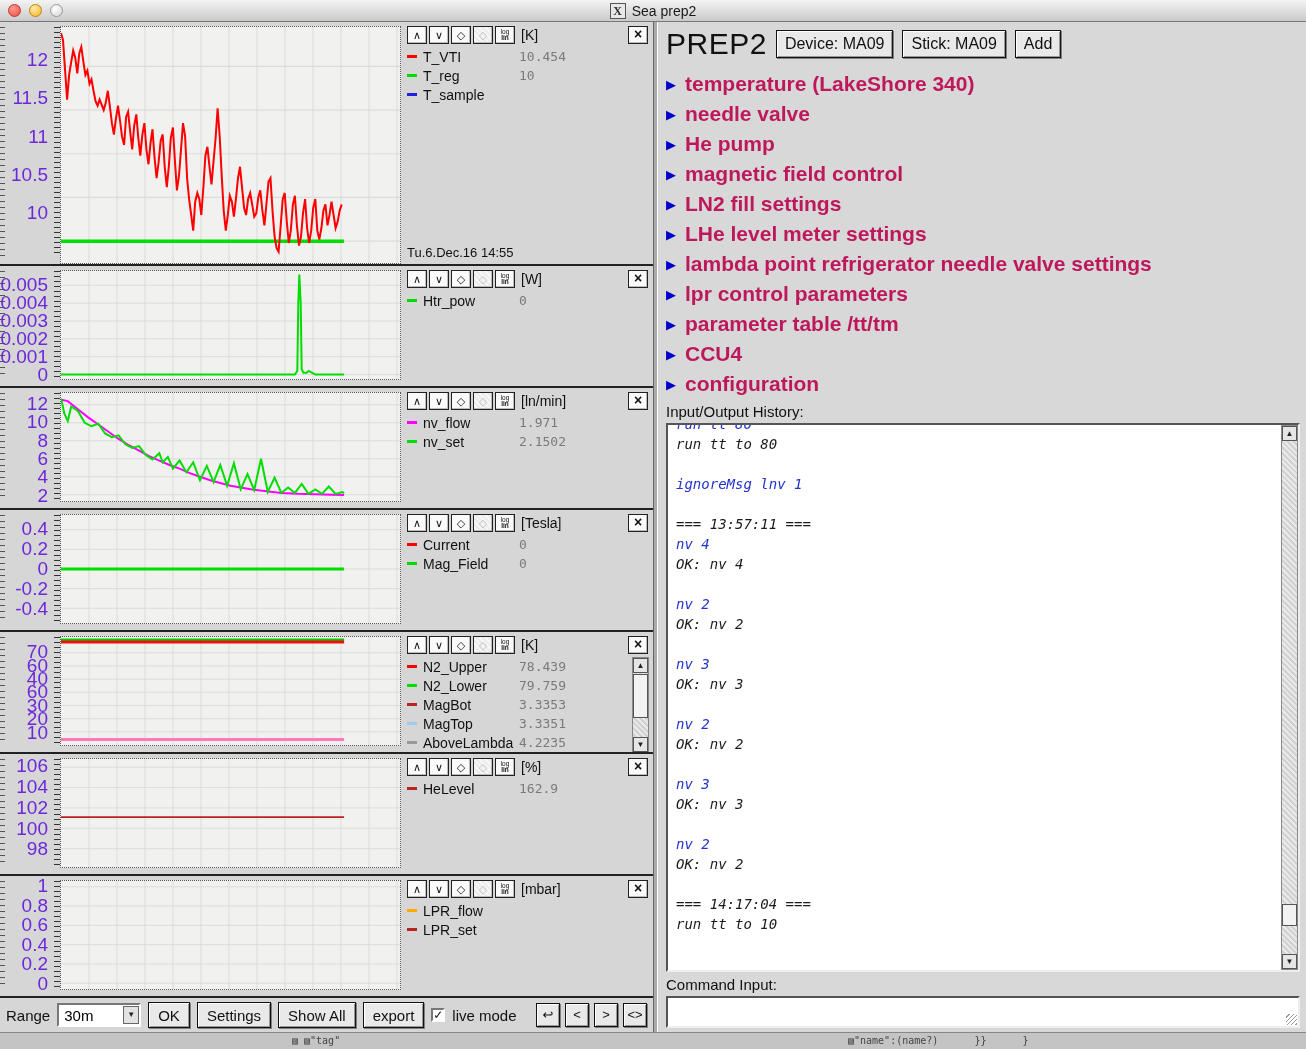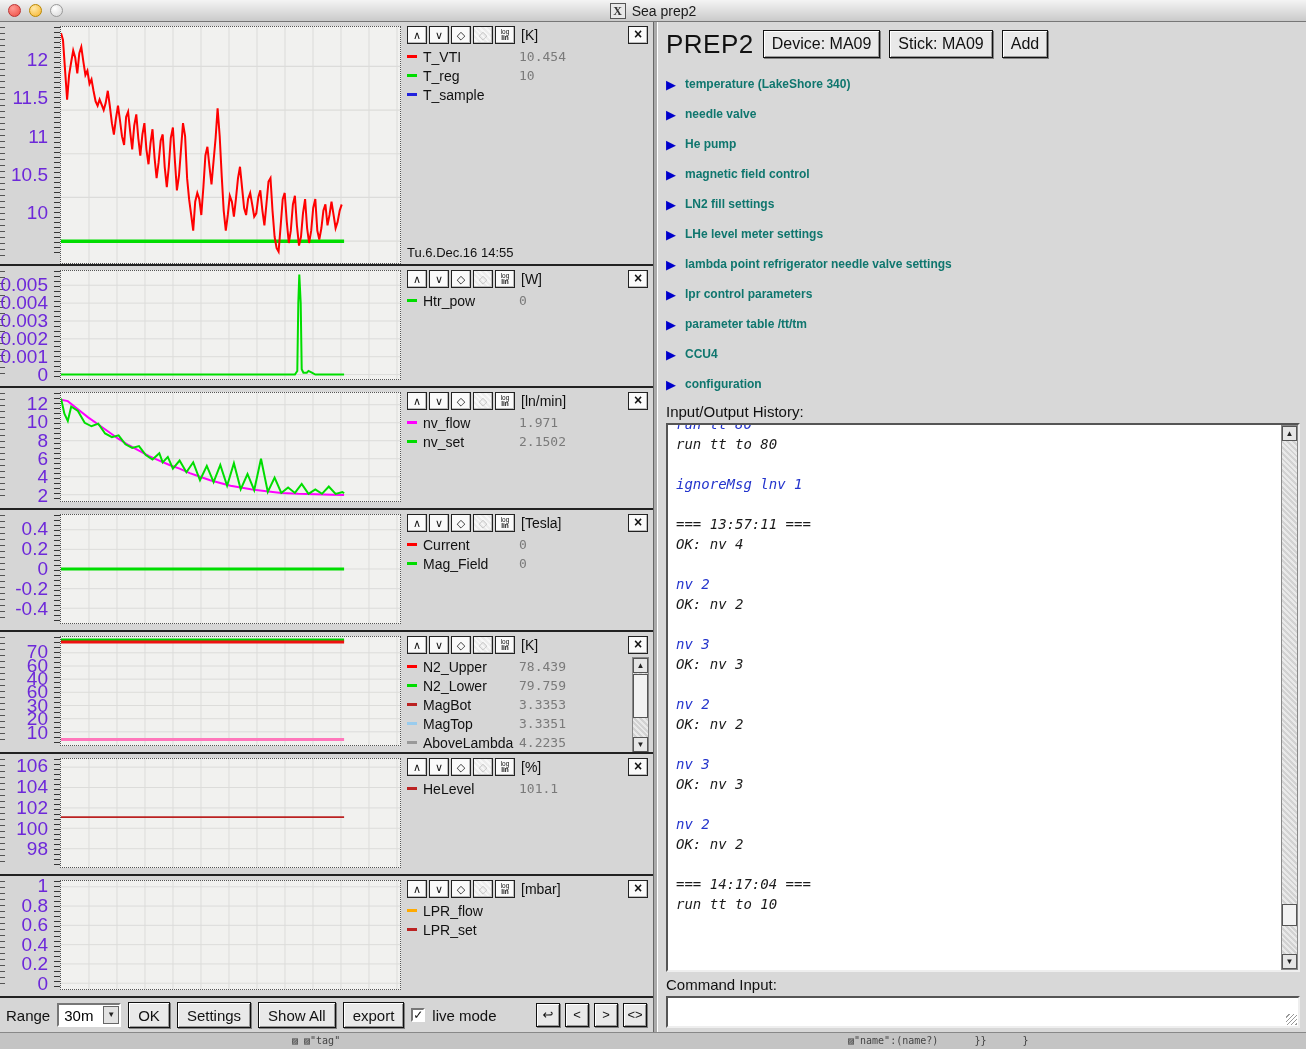--- a/index.html
+++ b/index.html
@@ -65,42 +65,42 @@
   .sbar { width:17px; flex:none; background:repeating-linear-gradient(45deg,#d2d2d2 0 2px,#e9e9e9 2px 4px);
           border:1px solid #888; display:flex; flex-direction:column; position:relative; }
   .sbar .sb-btn { height:15px; flex:none; background:#e6e6e6; border:1px solid #555; font-size:8px;
                   text-align:center; line-height:13px; color:#222; }
   .sb-thumb { position:absolute; left:0; right:0; background:#f2f2f2; border:1px solid #555; }
 
   
   .toolbar { height:36px; flex:none; border-top:2px solid #222; display:flex; align-items:center;
              gap:7px; padding:0 6px; background:#d6d6d6; font-size:15px; }
   .tb-label { color:#111; }
-  .combo { width:64px; height:24px; background:#fff; border:2px solid; border-color:#777 #fff #fff #777;
+  .combo { width:84px; height:24px; background:#fff; border:2px solid; border-color:#777 #fff #fff #777;
            display:flex; align-items:center; padding-left:5px; font-size:15px; }
   .combo-arrow { margin-left:auto; width:16px; height:18px; background:#e2e2e2; border:1px solid #666;
                  font-size:8px; text-align:center; line-height:16px; color:#222; }
   .btn { height:26px; padding:0 9px; background:#e9e9e9; border:1px solid #111; font-size:15px; color:#111;
          box-shadow:inset 1px 1px 0 #fff, inset -1px -1px 0 #999, 1px 1px 0 rgba(0,0,0,.4); }
   .chk { width:14px; height:14px; background:#fff; border:2px solid; border-color:#777 #fff #fff #777;
          font-size:12px; line-height:10px; text-align:center; color:#111; }
   .nav-group { margin-left:auto; display:flex; gap:5px; }
   .nav-btn { width:24px; height:24px; background:#e9e9e9; border:1px solid #111; font-size:13px; color:#111;
              box-shadow:inset 1px 1px 0 #fff, inset -1px -1px 0 #999, 1px 1px 0 rgba(0,0,0,.4);
              text-align:center; line-height:22px; }
 
   
   .prep-header { display:flex; align-items:center; gap:9px; height:38px; flex:none; }
-  .prep-title { font-size:26px; color:#111; letter-spacing:0.5px; }
+  .prep-title { font-size:30px; color:#111; letter-spacing:0.5px; }
   .hdr-btn { height:28px; padding:0 8px; background:#e9e9e9; border:1px solid #111; font-size:16px; color:#111;
              box-shadow:inset 1px 1px 0 #fff, inset -1px -1px 0 #999, 1px 1px 0 rgba(0,0,0,.4); }
   .sections { flex:none; padding-top:6px; }
   .section-row { display:flex; align-items:center; height:30px; gap:9px; }
   .tri { color:#0000cc; font-size:13px; line-height:13px; }
-  .section-label { font-size:12px; font-weight:bold; color:#0f766e; }
+  .section-label { font-size:21px; font-weight:bold; color:#be185d; }
   .io-label, .ci-label { font-size:15px; color:#111; height:22px; flex:none; padding-top:4px; }
   .term { flex:1; min-height:0; background:#fff; border:2px solid; border-color:#555 #eee #eee #555;
           display:flex; margin-top:2px; }
   .term-body { flex:1; overflow:hidden; padding:0 8px; font-family:"DejaVu Sans Mono", monospace;
                font-size:14px; line-height:20px; }
   .tline { white-space:pre;font-style:italic; }
   .tline.b { color:#2233cc; }
   .tline.k { color:#1a1a1a; }
   .tline.clip { margin-top:-11px; }
   .cmd-input { height:32px; flex:none; background:#fff; border:2px solid; border-color:#555 #eee #eee #555;
@@ -541,21 +541,21 @@
                   </div>
                 </div>
                 <span class="unit">[%]</span>
               </div>
               <div class="close-btn">×</div>
               <div class="lg-body">
                 <div class="lg-entries">
                   <div class="lg-row">
                     <span class="lg-dash" style="background: rgb(187, 34, 34);"></span>
                     <span class="lg-name">HeLevel</span>
-                    <span class="lg-val">101.1</span>
+                    <span class="lg-val">162.9</span>
                   </div>
                 </div>
               </div>
             </div>
           </div>
           <div class="panel" style="height: 122px;">
             <div class="p-gutter">
               <div class="p-edge"></div>
               <div class="p-ruler"></div>
               <span class="ytick" style="top: calc(94.64% - 5.464px);">0</span>
@@ -703,20 +703,21 @@
       <div class="io-label">Input/Output History:</div>
 
       <div class="term">
         <div class="term-body" id="term-body">
             <div class="tline b clip">run tt 80</div>
             <div class="tline k">run tt to 80</div>
             <div class="tline k">&nbsp;</div>
             <div class="tline b">ignoreMsg lnv 1</div>
             <div class="tline k">&nbsp;</div>
             <div class="tline k">=== 13:57:11 ===</div>
+            <div class="tline b">nv 4</div>
             <div class="tline k">OK: nv 4</div>
             <div class="tline k">&nbsp;</div>
             <div class="tline b">nv 2</div>
             <div class="tline k">OK: nv 2</div>
             <div class="tline k">&nbsp;</div>
             <div class="tline b">nv 3</div>
             <div class="tline k">OK: nv 3</div>
             <div class="tline k">&nbsp;</div>
             <div class="tline b">nv 2</div>
             <div class="tline k">OK: nv 2</div>

